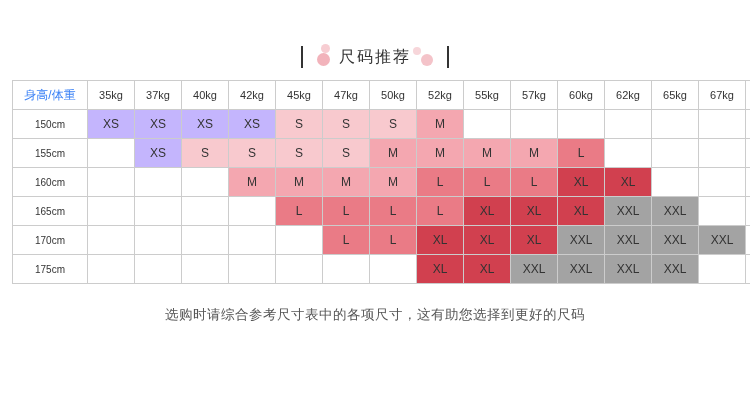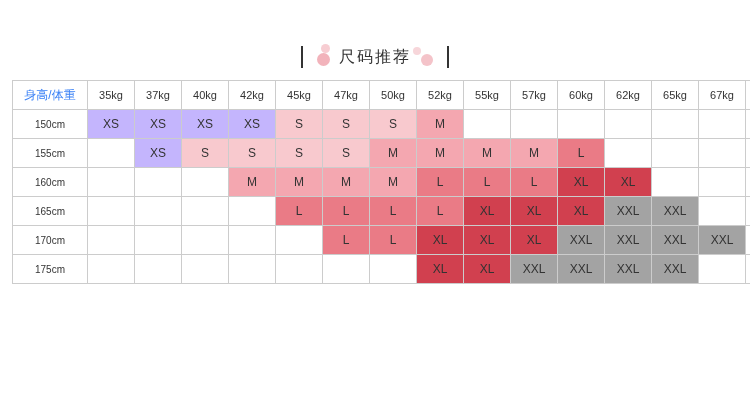--- a/index.html
+++ b/index.html
@@ -261,14 +261,15 @@
           <td class="c-xxl">XXL</td>
           <td class="c-xxl">XXL</td>
           <td class="c-xxl">XXL</td>
           <td class="c-empty"></td>
           <td class="c-empty"></td>
         </tr>
       </tbody>
     </table>
   </div>
 
+  <div class="note">选购时请综合参考尺寸表中的各项尺寸，这有助您选择到更好的尺码</div>
 
 </div>
 
 </body></html>

